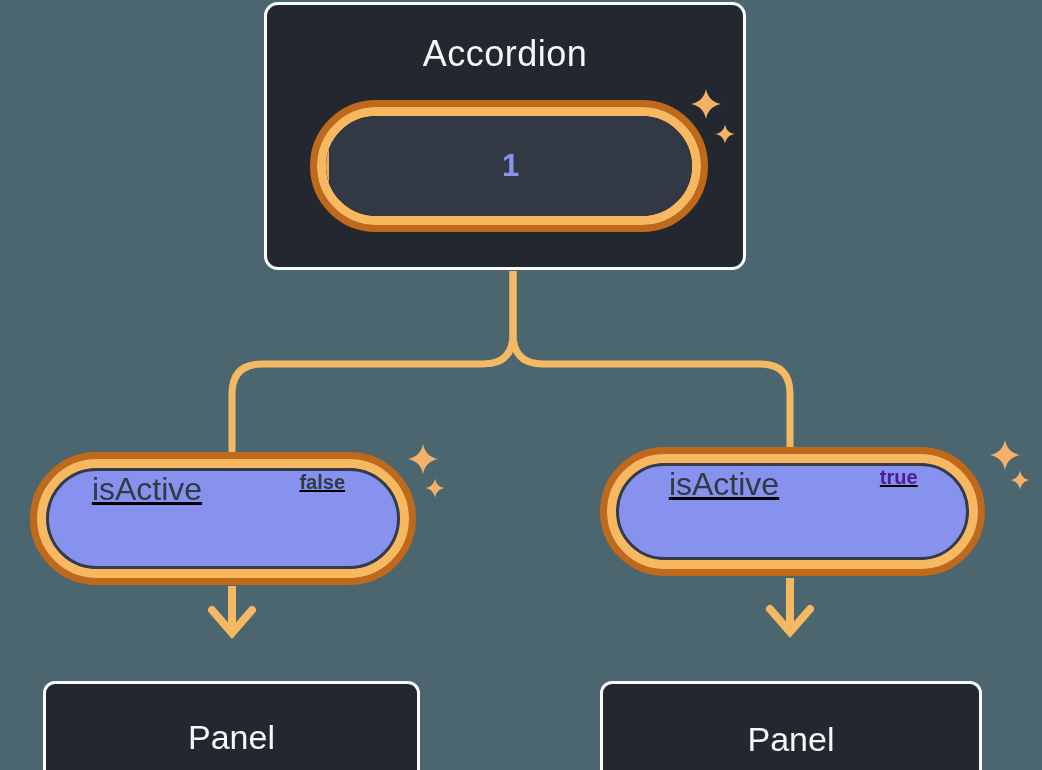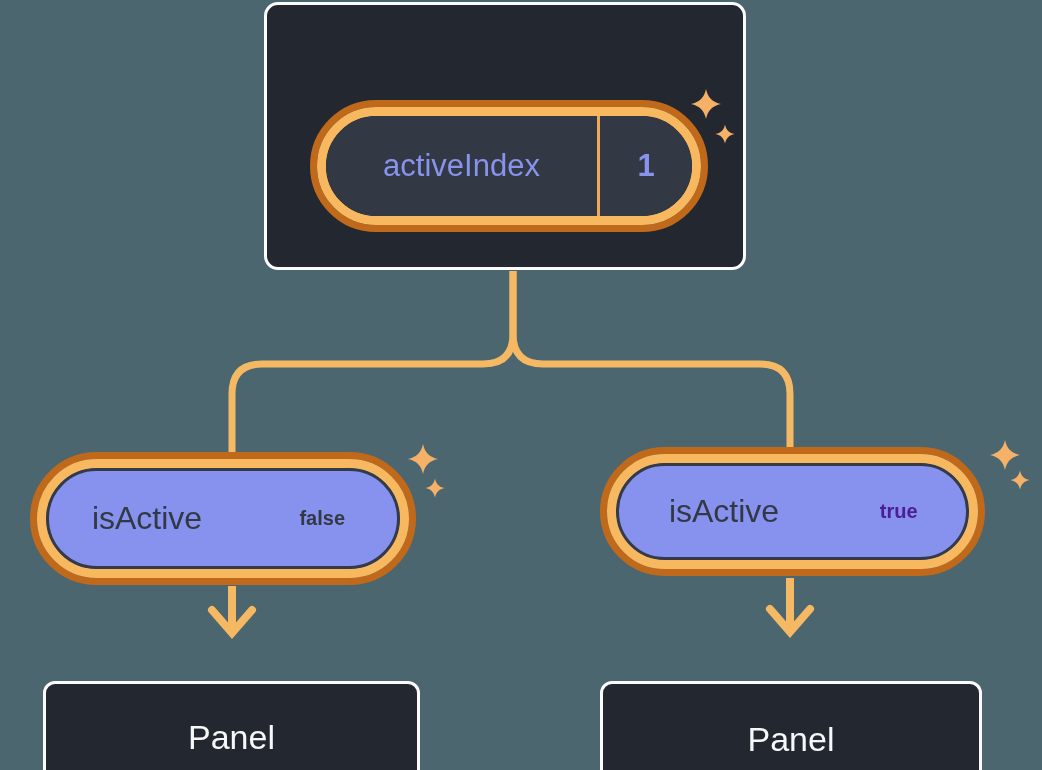--- a/index.html
+++ b/index.html
@@ -18,21 +18,21 @@
   .pill-ring-inner{width:100%;height:100%;border-radius:999px;border:9px solid #F8B860;overflow:hidden;display:flex;}
   .state-pill{left:43px;top:95px;width:398px;height:132px;}
   .state-core{flex:1;display:flex;align-items:stretch;border-radius:999px;}
   .state-key{width:271px;display:flex;align-items:center;justify-content:center;
              font-size:31px;}
   .state-sep{width:3px;}
   .state-val{flex:1;display:flex;align-items:center;justify-content:center;
              font-size:31px;font-weight:700;}
 
   .prop-pill{position:absolute;z-index:2;}
-  .prop-core{flex:1;display:flex;align-items:center;border-radius:999px;border:3px solid #343A48;}
+  .prop-core{flex:1;display:flex;align-items:flex-start;border-radius:999px;border:3px solid #343A48;text-decoration:underline;}
   .prop-key{display:flex;align-items:center;justify-content:center;font-size:32px;}
   .prop-sep{width:2.5px;}
   .prop-val{flex:1;display:flex;align-items:center;justify-content:center;
             font-size:20px;font-weight:700;}
 
   .panel{position:absolute;border:3px solid #FBFBFD;border-radius:12px;z-index:2;
          display:flex;align-items:center;justify-content:center;font-size:34px;margin-top:36px;}
   .panel-left{left:43px;top:645px;width:377px;height:113px;}
   .panel-right{left:600px;top:645px;width:382px;height:116px;}
   .prop-pill-left{left:30px;top:452px;width:386px;height:133px;}
@@ -48,25 +48,25 @@
   <svg class="layer connectors" viewBox="0 0 1042 770" fill="none">
     <path d="M513 271 V334 Q513 364 483 364 H262 Q232 364 232 394 V452" stroke-width="7" fill="none" stroke="#F6B963"></path>
     <path d="M513 271 V334 Q513 364 543 364 H760 Q790 364 790 394 V448" stroke-width="7" fill="none" stroke="#F6B963"></path>
     <path d="M232 586 V627" stroke-width="8" fill="none" stroke="#F6B963"></path>
     <path d="M212 610 L232 633 L252 610" stroke-width="8" fill="none" stroke-linejoin="miter" stroke-linecap="round" stroke="#F6B963"></path>
     <path d="M790 578 V626" stroke-width="8" fill="none" stroke="#F6B963"></path>
     <path d="M770 609 L790 632 L810 609" stroke-width="8" fill="none" stroke-linejoin="miter" stroke-linecap="round" stroke="#F6B963"></path>
   </svg>
 
   <div class="node node-accordion" style="background: rgb(35, 39, 47); border-color: rgb(251, 251, 253);">
+    <div class="node-title" style="color: rgb(246, 247, 249);">Accordion</div>
 
     <div class="pill-ring-outer state-pill" style="border-color: rgb(192, 105, 26);">
       <div class="pill-ring-inner" style="border-color: rgb(248, 184, 96);">
         <div class="state-core" style="background: rgb(51, 56, 69);">
-          <div class="state-key" style="color: rgb(135, 147, 236);">activeIndex</div>
           <div class="state-sep" style="background: rgb(239, 169, 90);"></div>
           <div class="state-val" style="color: rgb(135, 147, 236);">1</div>
         </div>
       </div>
     </div>
   </div>
 
   <div class="pill-ring-outer prop-pill prop-pill-left" style="border-color: rgb(192, 105, 26);">
     <div class="pill-ring-inner" style="border-color: rgb(248, 184, 96);">
       <div class="prop-core" style="background: rgb(135, 145, 238); border-color: rgb(52, 58, 72);">

